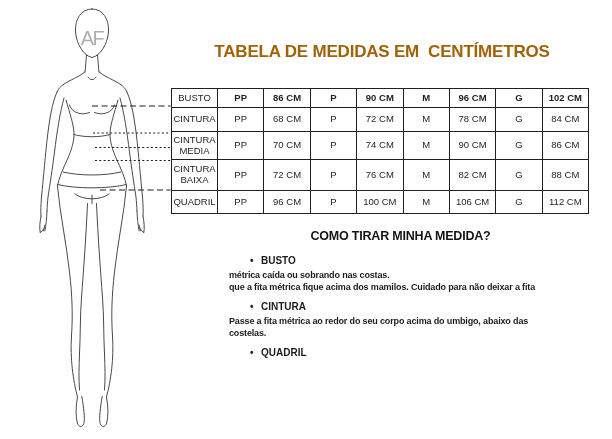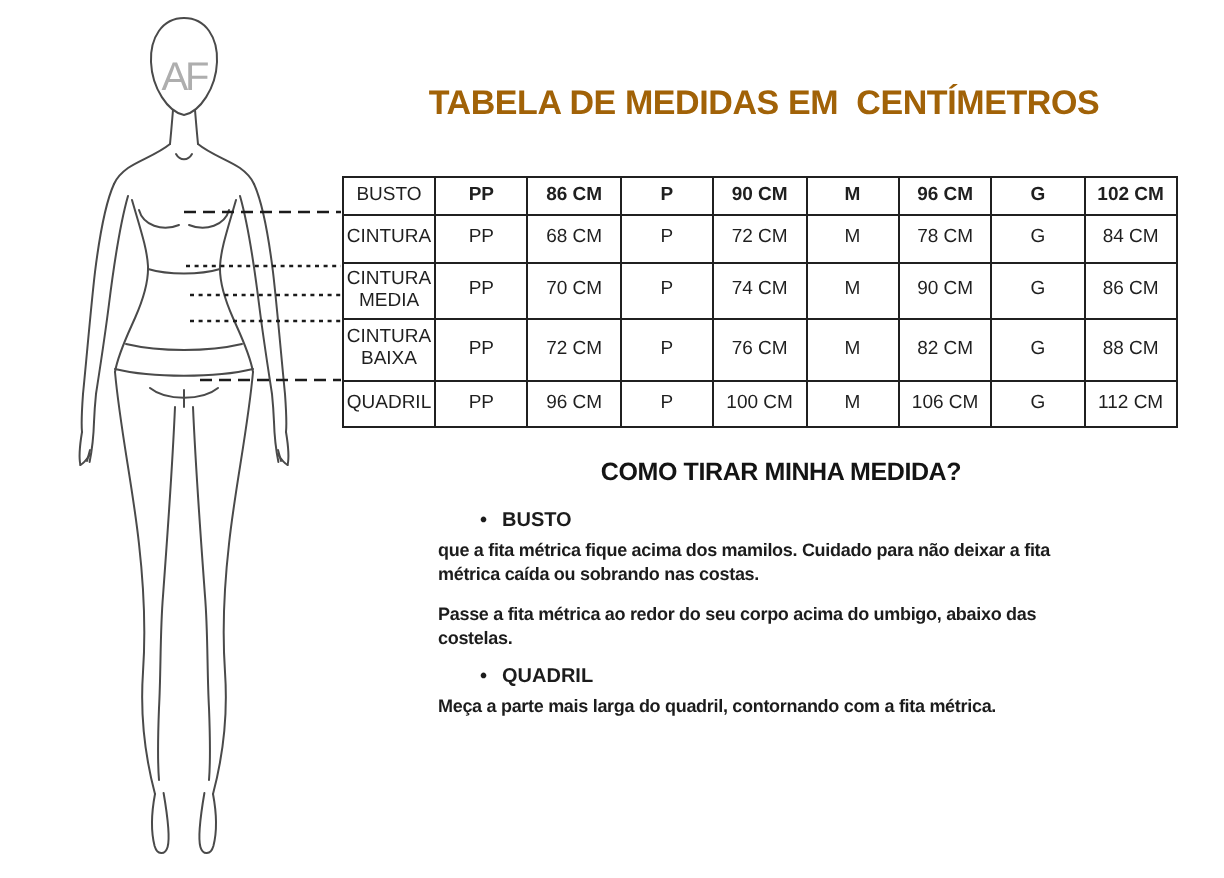--- a/index.html
+++ b/index.html
@@ -33,21 +33,21 @@
   }
   .size-table col.c-label{width:46px;}
   .size-table tr:nth-child(1){height:19px;}
   .size-table tr:nth-child(2){height:24px;}
   .size-table tr:nth-child(3){height:28px;}
   .size-table tr:nth-child(4){height:31px;}
   .size-table tr:nth-child(5){height:23px;}
   .size-table tr.hdr td{font-weight:bold;}
   .size-table tr.hdr td.lbl{font-weight:normal;}
   .instructions{
-    position:absolute;left:219px;top:229px;width:343px;
+    position:absolute;left:229px;top:229px;width:343px;
   }
   .instr-heading{
     margin:0 0 12px 0;text-align:center;font-size:12.5px;font-weight:bold;
     letter-spacing:-0.2px;color:#141414;
   }
   .instr-item{margin:0 0 8px 0;}
   .instr-label{
     font-size:10px;font-weight:bold;padding-left:21px;margin:0 0 3px 0;
   }
   .instr-label .bullet{display:inline-block;width:11px;}
@@ -189,27 +189,27 @@
           <td>112 CM</td>
         </tr>
       </tbody>
   </table>
 
   <div class="instructions">
     <h2 class="instr-heading">COMO TIRAR MINHA MEDIDA?</h2>
     <div>
         <div class="instr-item">
           <div class="instr-label"><span class="bullet">•</span>BUSTO</div>
+          <div class="instr-line">métrica caída ou sobrando nas costas.</div>
           <div class="instr-line">que a fita métrica fique acima dos mamilos. Cuidado para não deixar a fita</div>
-          <div class="instr-line">métrica caída ou sobrando nas costas.</div>
         </div>
         <div class="instr-item">
+          <div class="instr-label"><span class="bullet">•</span>CINTURA</div>
           <div class="instr-line">Passe a fita métrica ao redor do seu corpo acima do umbigo, abaixo das</div>
           <div class="instr-line">costelas.</div>
         </div>
         <div class="instr-item">
           <div class="instr-label"><span class="bullet">•</span>QUADRIL</div>
-          <div class="instr-line">Meça a parte mais larga do quadril, contornando com a fita métrica.</div>
         </div>
       </div>
   </div>
 
 </div>
 
 </body></html>

